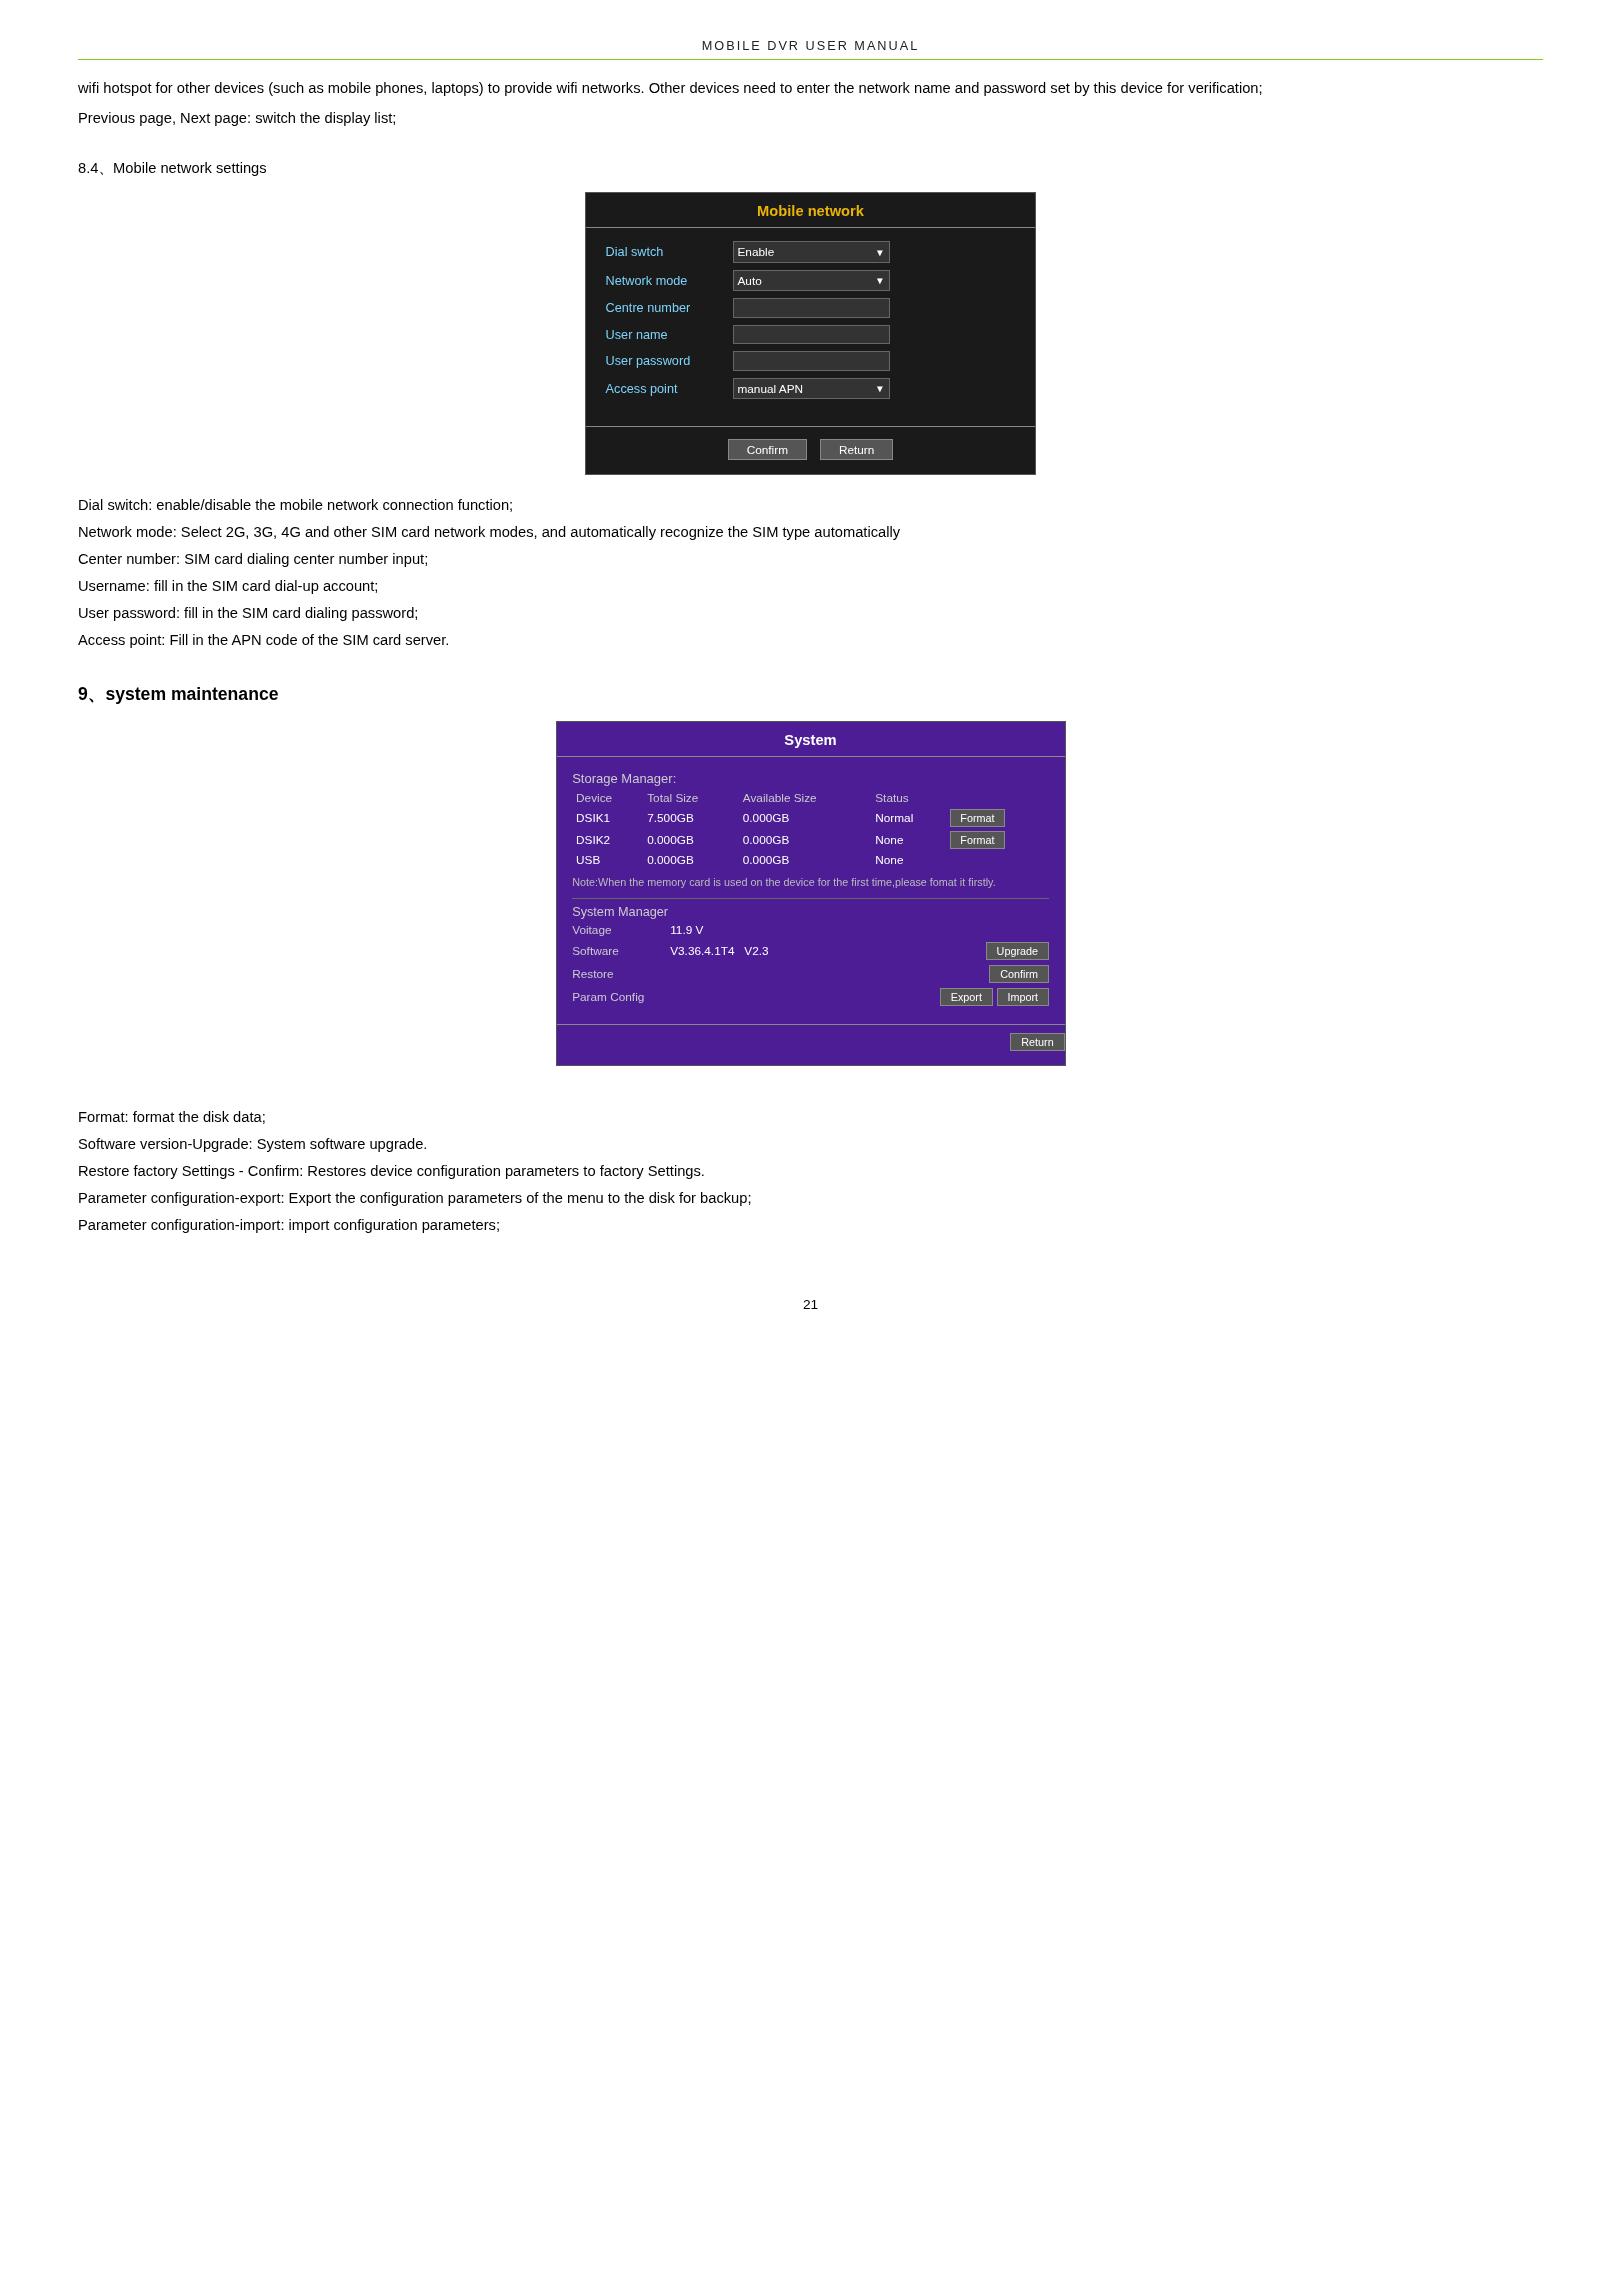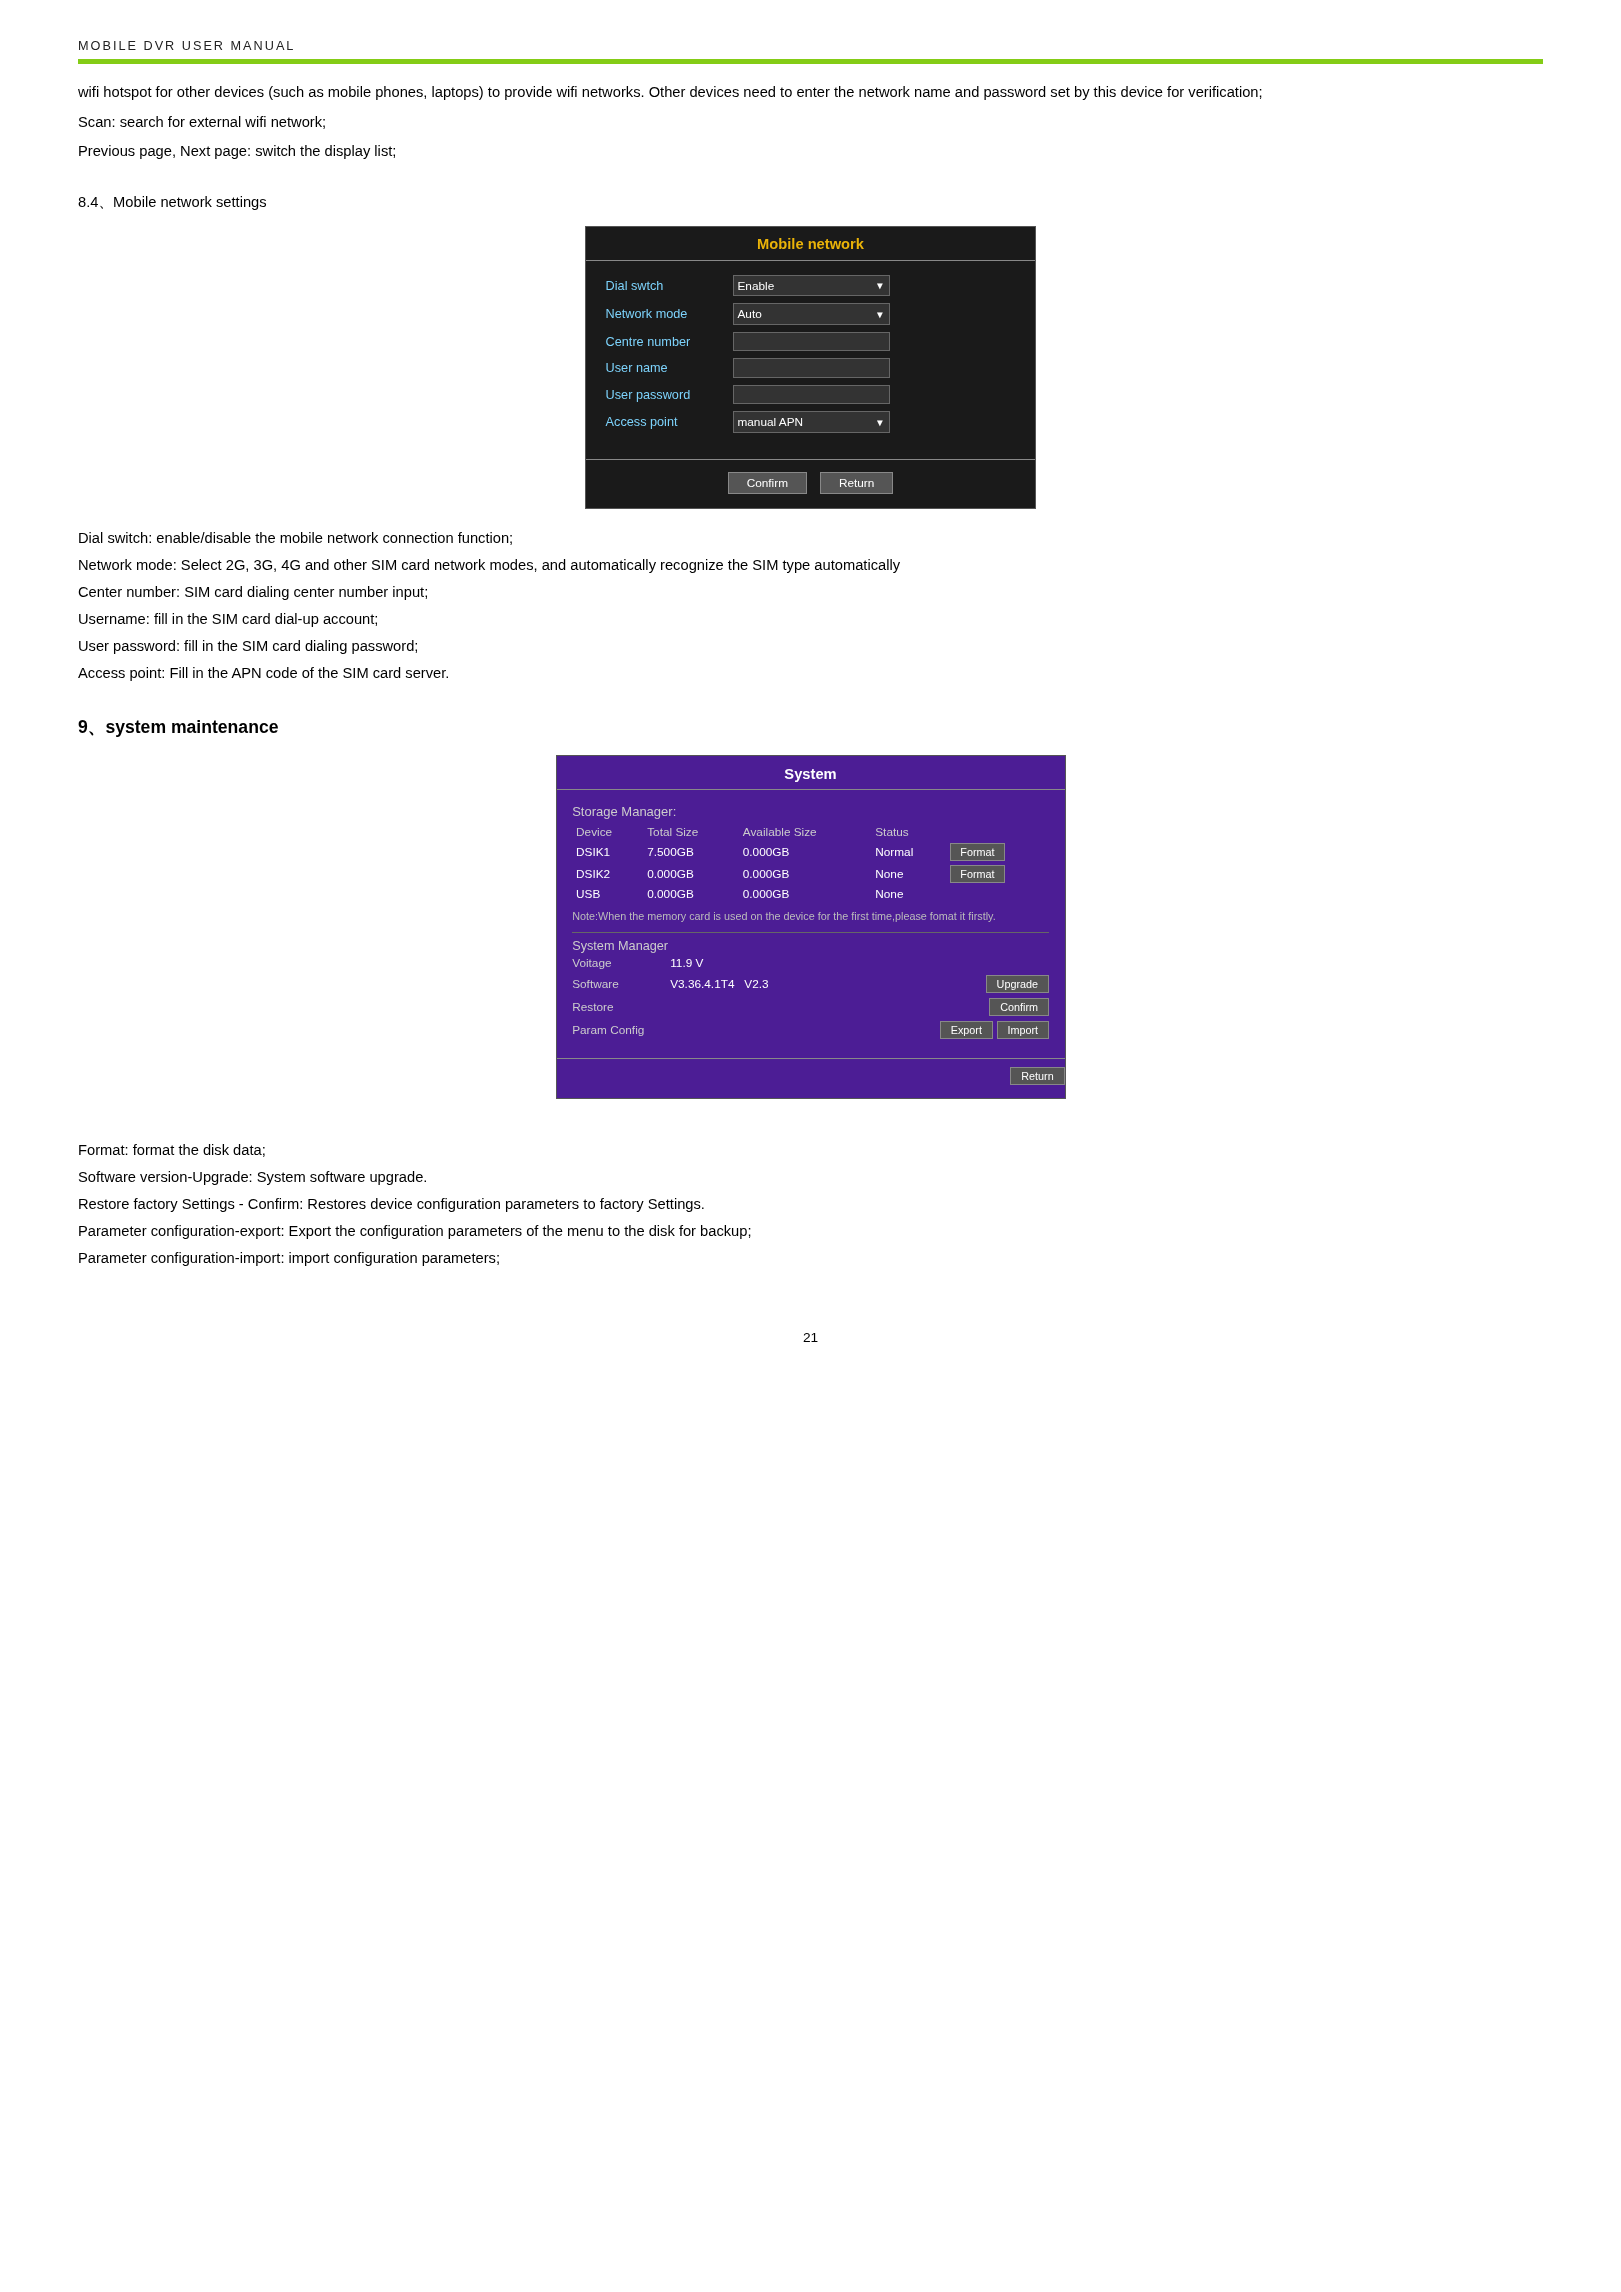--- a/index.html
+++ b/index.html
@@ -6,24 +6,24 @@
     body {
       font-family: Arial, sans-serif;
       font-size: 14.7px;
       color: #000;
       background: #fff;
       width: 1621px;
       min-height: 2293px;
       padding: 39px 78px 59px 78px;
     }
     .header-line {
-      text-align: left;
+      text-align: center;
       font-size: 12.7px;
       letter-spacing: 2px;
-      border-bottom: 5px solid #84cc16;
+      border-bottom: 1px solid #84cc16;
       padding-bottom: 5.9px;
       margin-bottom: 17.6px;
       color: #222;
     }
     .intro-text p {
       margin-bottom: 5.9px;
       line-height: 1.6;
     }
     .section-title {
       font-size: 14.7px;
@@ -226,21 +226,20 @@
   </style>
 </head>
 <body>
 
 <div class="header-line">
   <span>MOBILE  DVR  USER  MANUAL</span>
 </div>
 
 <div class="intro-text">
   <p>wifi hotspot for other devices (such as mobile phones, laptops) to provide wifi networks. Other devices need to enter the network name and password set by this device for verification;</p>
-  <p>Scan: search for external wifi network;</p>
   <p>Previous page, Next page: switch the display list;</p>
 </div>
 
 <div class="section-title">8.4、Mobile network settings</div>
 
 <div class="panel-wrapper">
   <div class="panel">
     <div class="panel-title">Mobile network</div>
     <div class="panel-body">
 

